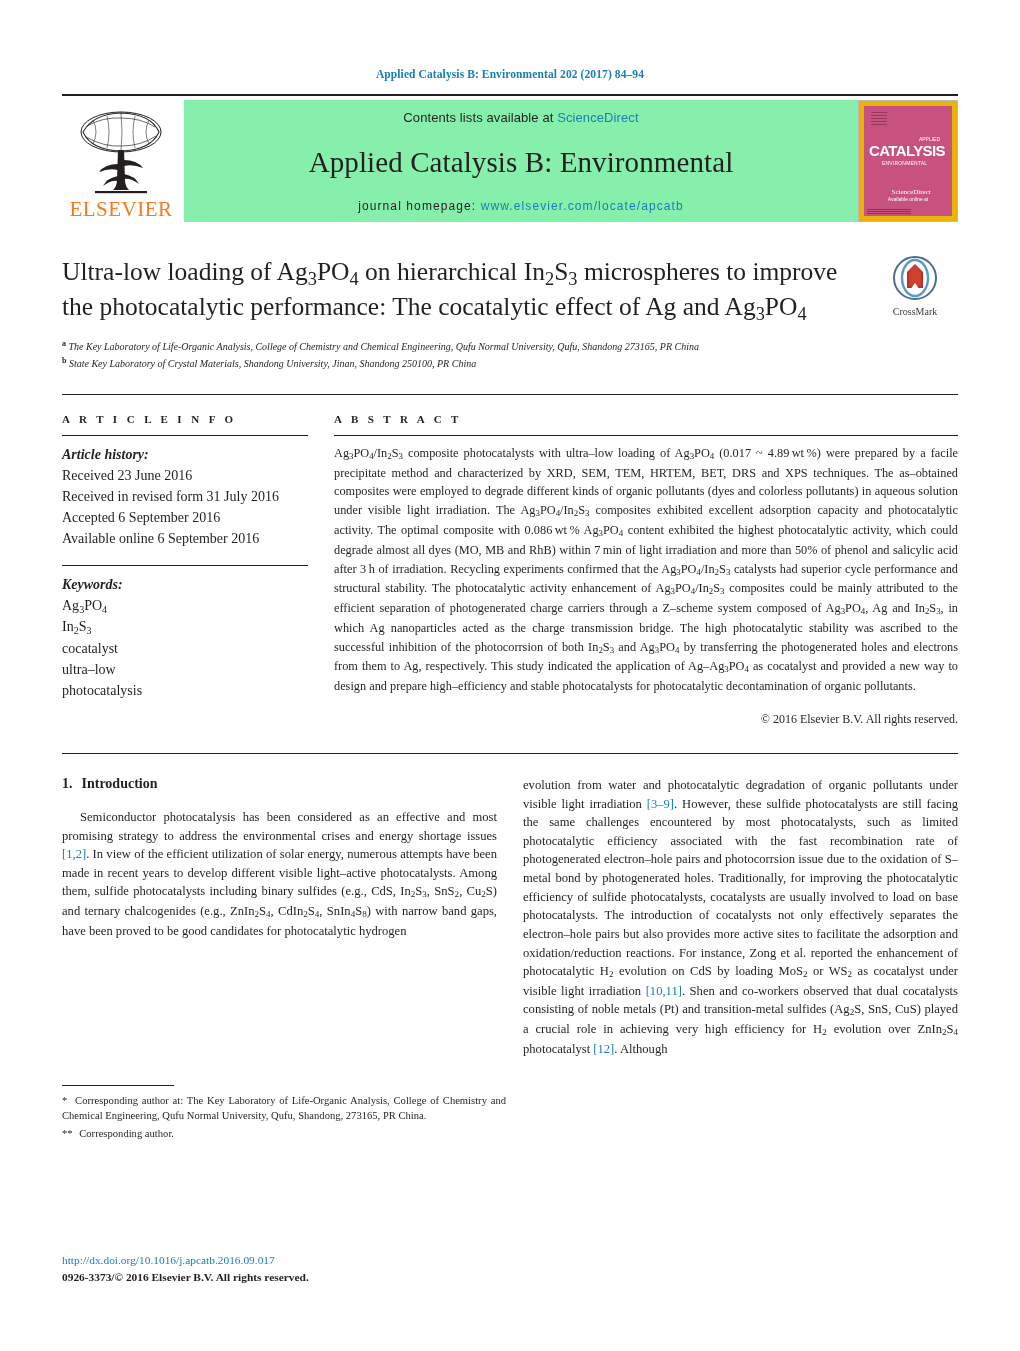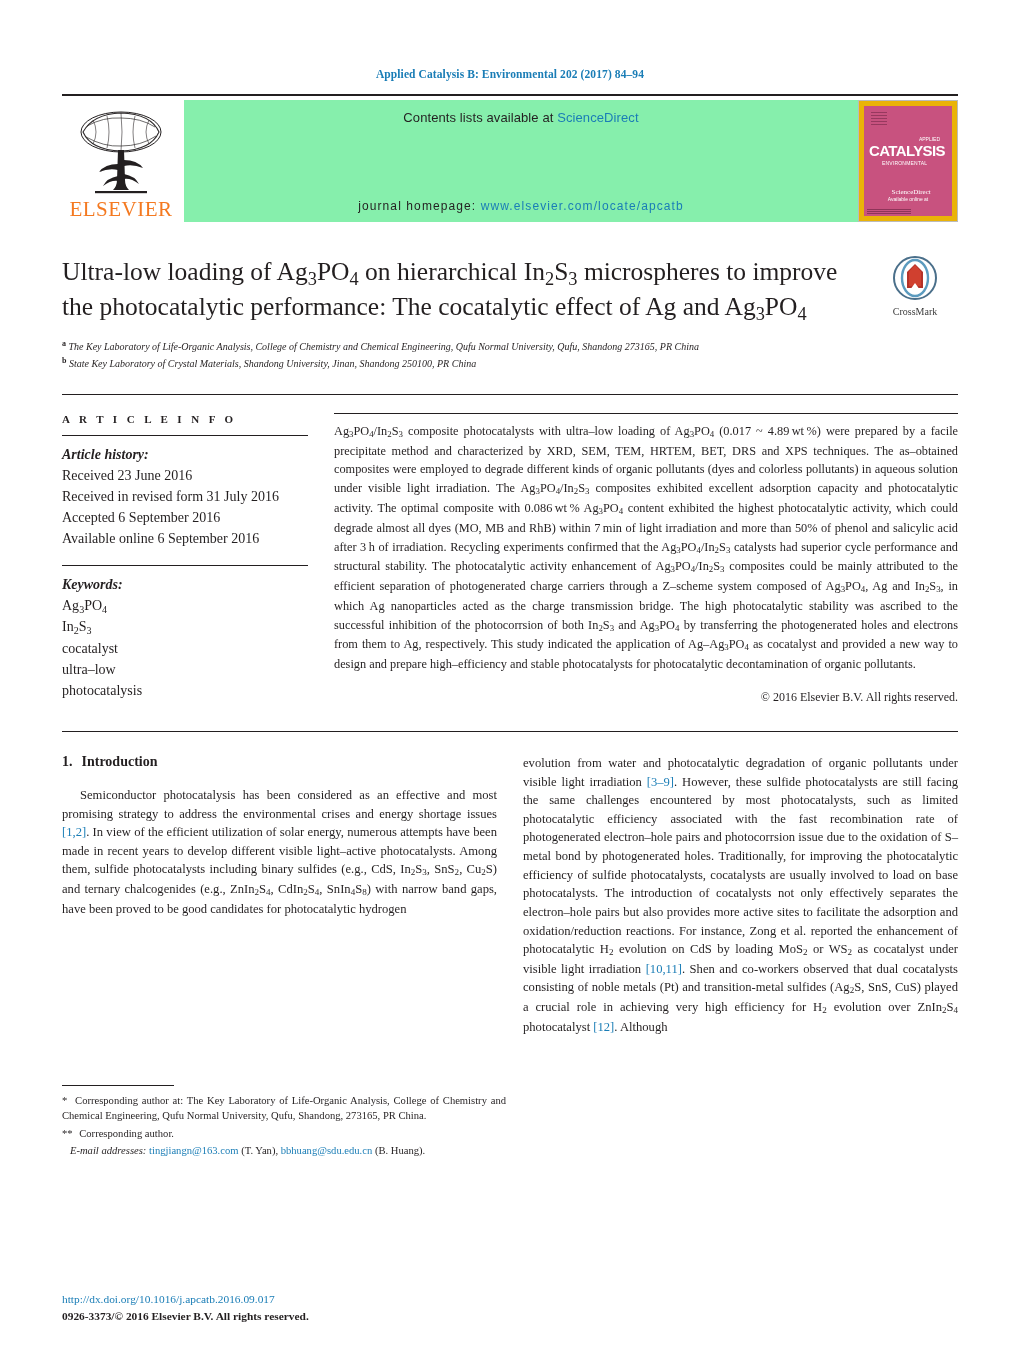--- a/index.html
+++ b/index.html
@@ -289,21 +289,21 @@
     color: #231f20;
     margin: 0 0 2px 0;
   }
   .footnote .star { margin-right: 4px; }
   .footnote .em { font-style: italic; }
   .footnote a, .footnote .link { color: #1a7db6; text-decoration: none; }
 
   .doi-block {
     position: absolute;
     left: 62px;
-    top: 1291px;
+    top: 1252px;
     font-family: "Liberation Serif", serif;
     font-size: 11.4px;
     line-height: 1.5;
   }
   .doi-block .doi { color: #1a7db6; }
   .doi-block .issn { color: #231f20; font-weight: bold; }
 
   sub { font-size: .72em; vertical-align: -.25em; }
 </style>
 </head>
@@ -337,20 +337,21 @@
           <rect x="22" y="85" width="52" height="2.2"></rect>
         </g>
       </svg>
       <div class="elsevier-word">ELSEVIER</div>
     </div>
 
     <div class="journal-band">
       <div class="contents-line">
         <span>Contents lists available at </span><span class="sd">ScienceDirect</span>
       </div>
+      <div class="journal-title">Applied Catalysis B: Environmental</div>
       <div class="homepage-line">
         <span>journal homepage: </span><span class="url">www.elsevier.com/locate/apcatb</span>
       </div>
     </div>
 
     <div class="cover-thumb">
       <div class="cover-inner">
         <div class="cv-els"></div>
         <div class="cv-sup">APPLIED</div>
         <div class="cv-title">CATALYSIS</div>
@@ -408,20 +409,21 @@
         <div class="it">Keywords:</div>
         <div>Ag<sub>3</sub>PO<sub>4</sub></div>
         <div>In<sub>2</sub>S<sub>3</sub></div>
         <div>cocatalyst</div>
         <div>ultra–low</div>
         <div>photocatalysis</div>
       </div>
     </div>
 
     <div class="abstract-col">
+      <div class="section-head">A B S T R A C T</div>
       <div class="info-rule"></div>
       <p class="abstract-body">Ag<sub>3</sub>PO<sub>4</sub>/In<sub>2</sub>S<sub>3</sub> composite photocatalysts with ultra–low loading of Ag<sub>3</sub>PO<sub>4</sub> (0.017 ~ 4.89 wt %) were prepared by a facile precipitate method and characterized by XRD, SEM, TEM, HRTEM, BET, DRS and XPS techniques. The as–obtained composites were employed to degrade different kinds of organic pollutants (dyes and colorless pollutants) in aqueous solution under visible light irradiation. The Ag<sub>3</sub>PO<sub>4</sub>/In<sub>2</sub>S<sub>3</sub> composites exhibited excellent adsorption capacity and photocatalytic activity. The optimal composite with 0.086 wt % Ag<sub>3</sub>PO<sub>4</sub> content exhibited the highest photocatalytic activity, which could degrade almost all dyes (MO, MB and RhB) within 7 min of light irradiation and more than 50% of phenol and salicylic acid after 3 h of irradiation. Recycling experiments confirmed that the Ag<sub>3</sub>PO<sub>4</sub>/In<sub>2</sub>S<sub>3</sub> catalysts had superior cycle performance and structural stability. The photocatalytic activity enhancement of Ag<sub>3</sub>PO<sub>4</sub>/In<sub>2</sub>S<sub>3</sub> composites could be mainly attributed to the efficient separation of photogenerated charge carriers through a Z–scheme system composed of Ag<sub>3</sub>PO<sub>4</sub>, Ag and In<sub>2</sub>S<sub>3</sub>, in which Ag nanoparticles acted as the charge transmission bridge. The high photocatalytic stability was ascribed to the successful inhibition of the photocorrsion of both In<sub>2</sub>S<sub>3</sub> and Ag<sub>3</sub>PO<sub>4</sub> by transferring the photogenerated holes and electrons from them to Ag, respectively. This study indicated the application of Ag–Ag<sub>3</sub>PO<sub>4</sub> as cocatalyst and provided a new way to design and prepare high–efficiency and stable photocatalysts for photocatalytic decontamination of organic pollutants.</p>
       <div class="copyright">© 2016 Elsevier B.V. All rights reserved.</div>
     </div>
   </div>
 
   <div class="rule-full2"></div>
 
   <div class="body-cols">
     <div class="col">
@@ -433,21 +435,20 @@
 
     <div class="col">
       <p class="body-text">evolution from water and photocatalytic degradation of organic pollutants under visible light irradiation <span class="ref">[3–9]</span>. However, these sulfide photocatalysts are still facing the same challenges encountered by most photocatalysts, such as limited photocatalytic efficiency associated with the fast recombination rate of photogenerated electron–hole pairs and photocorrsion issue due to the oxidation of S–metal bond by photogenerated holes. Traditionally, for improving the photocatalytic efficiency of sulfide photocatalysts, cocatalysts are usually involved to load on base photocatalysts. The introduction of cocatalysts not only effectively separates the electron–hole pairs but also provides more active sites to facilitate the adsorption and oxidation/reduction reactions. For instance, Zong et al. reported the enhancement of photocatalytic H<sub>2</sub> evolution on CdS by loading MoS<sub>2</sub> or WS<sub>2</sub> as cocatalyst under visible light irradiation <span class="ref">[10,11]</span>. Shen and co-workers observed that dual cocatalysts consisting of noble metals (Pt) and transition-metal sulfides (Ag<sub>2</sub>S, SnS, CuS) played a crucial role in achieving very high efficiency for H<sub>2</sub> evolution over ZnIn<sub>2</sub>S<sub>4</sub> photocatalyst <span class="ref">[12]</span>. Although</p>
     </div>
   </div>
 
   <div class="footnote-area">
     <div class="fn-rule"></div>
     <p class="footnote"><span class="star">*</span> <span>Corresponding author at: The Key Laboratory of Life-Organic Analysis, College of Chemistry and Chemical Engineering, Qufu Normal University, Qufu, Shandong, 273165, PR China.</span></p>
     <p class="footnote"><span class="star">**</span> <span>Corresponding author.</span></p>
-    <p class="footnote">&nbsp;&nbsp;&nbsp;<span class="em">E-mail addresses:</span> <span class="link">tingjiangn@163.com</span> <span>(T. Yan),</span> <span class="link">bbhuang@sdu.edu.cn</span> <span>(B. Huang).</span></p>
   </div>
 
   <div class="doi-block">
     <div class="doi">http://dx.doi.org/10.1016/j.apcatb.2016.09.017</div>
     <div class="issn">0926-3373/© 2016 Elsevier B.V. All rights reserved.</div>
   </div>
 
 </div>
 
 </body></html>

